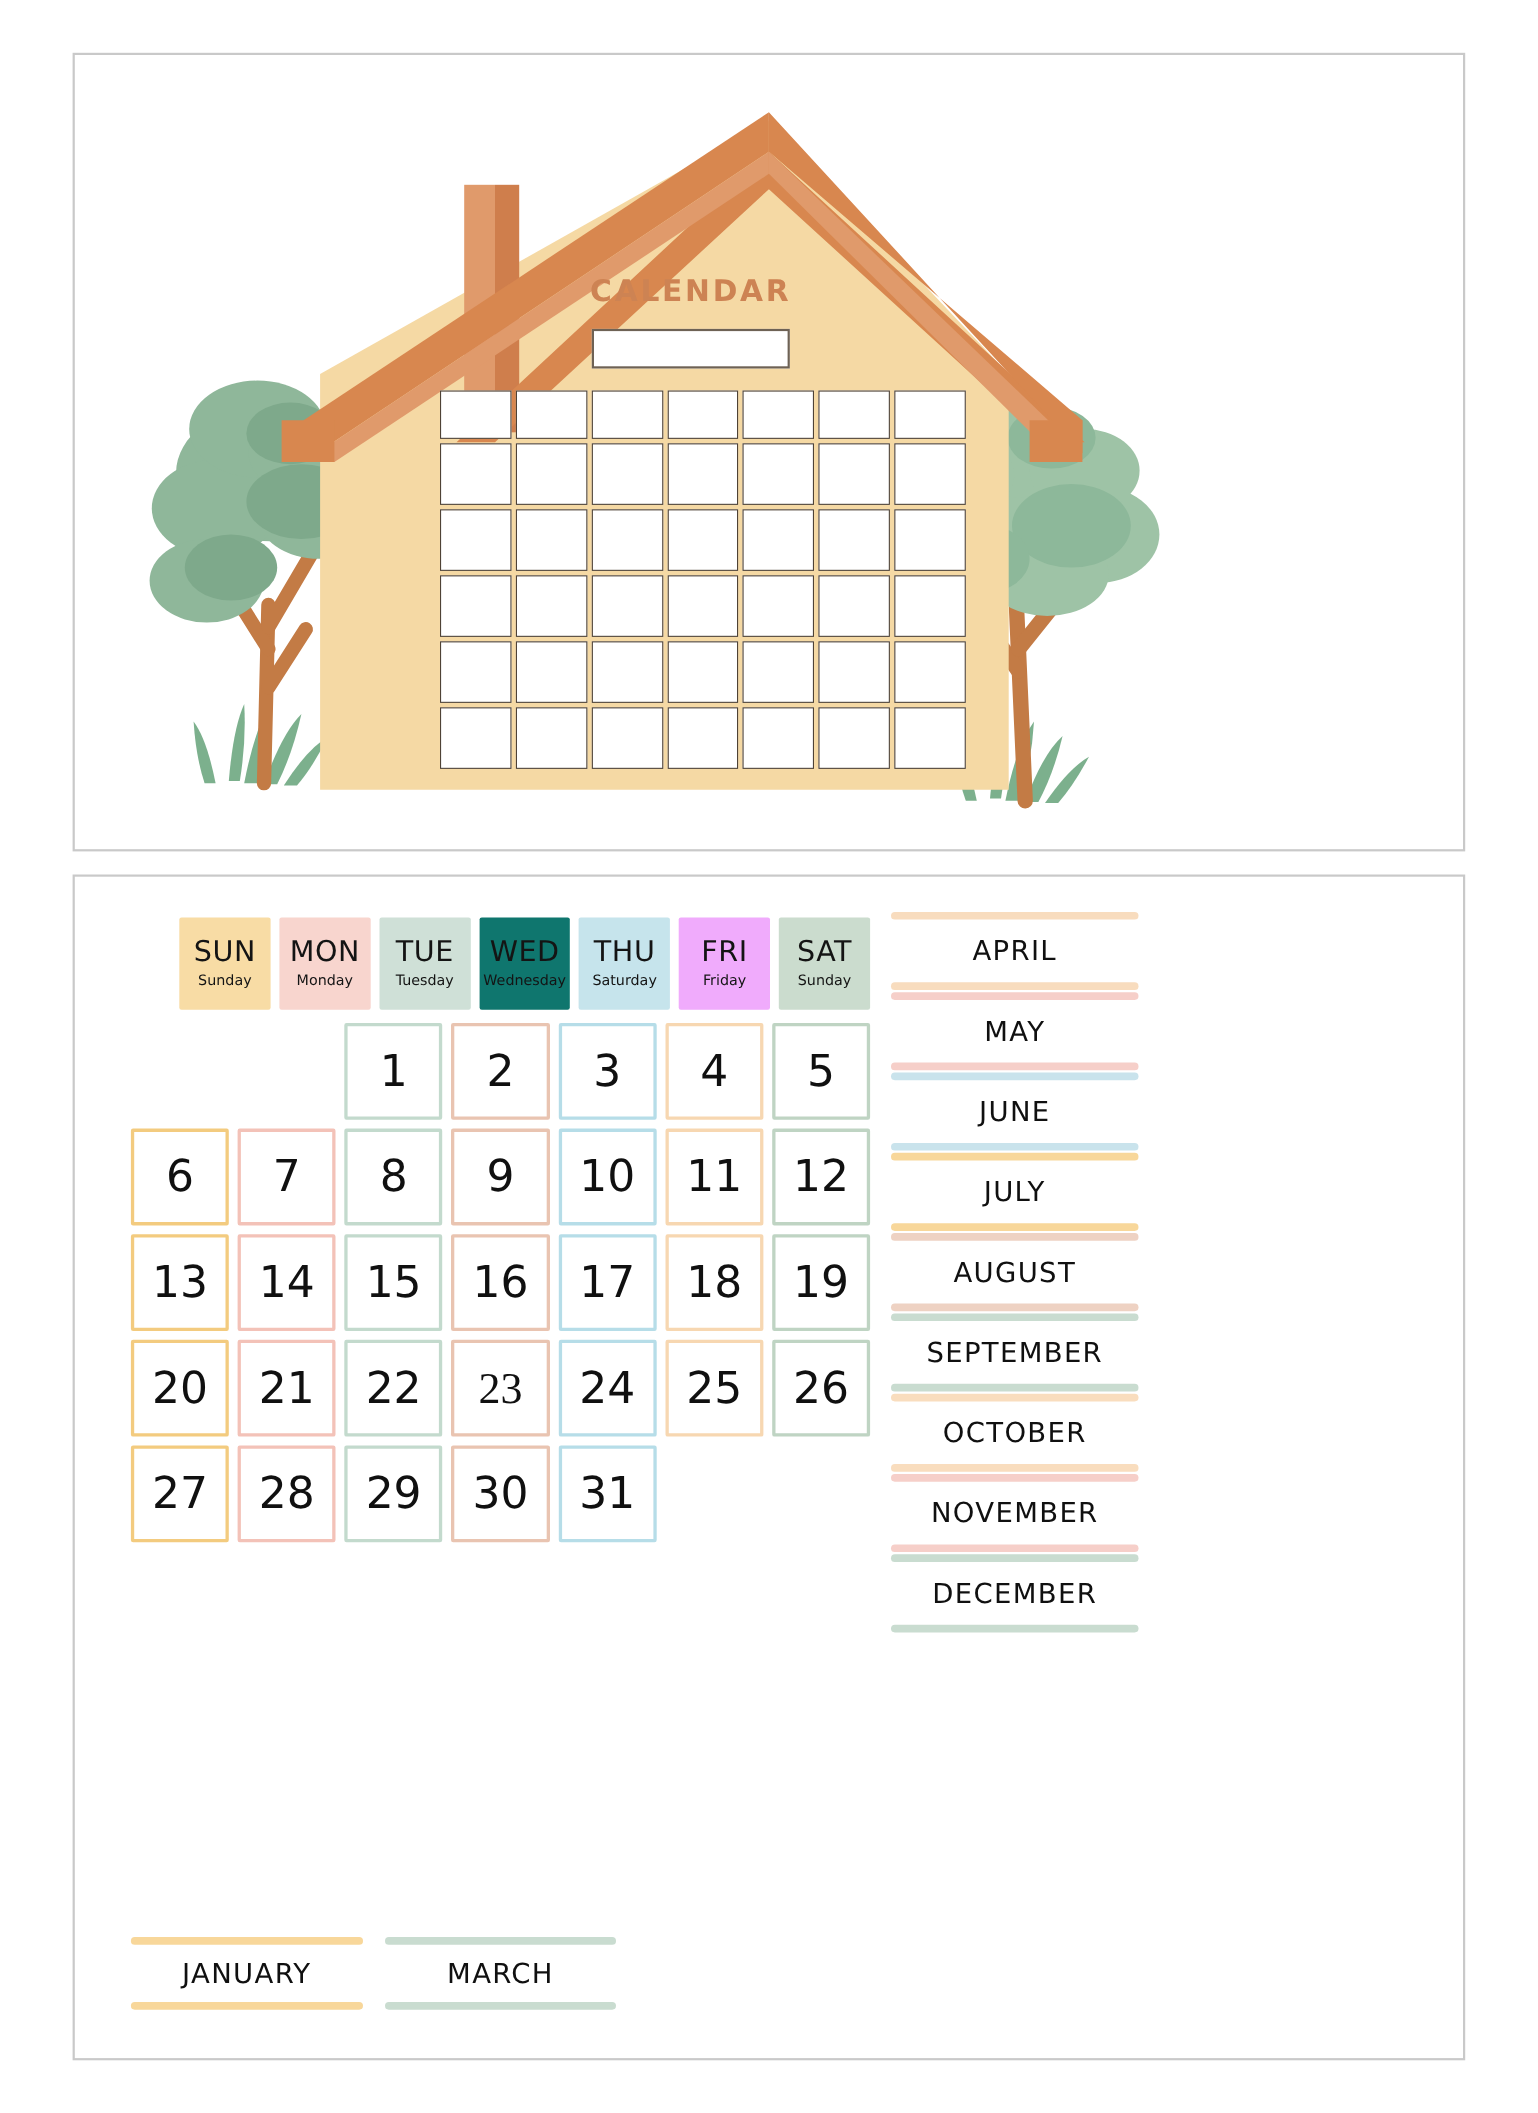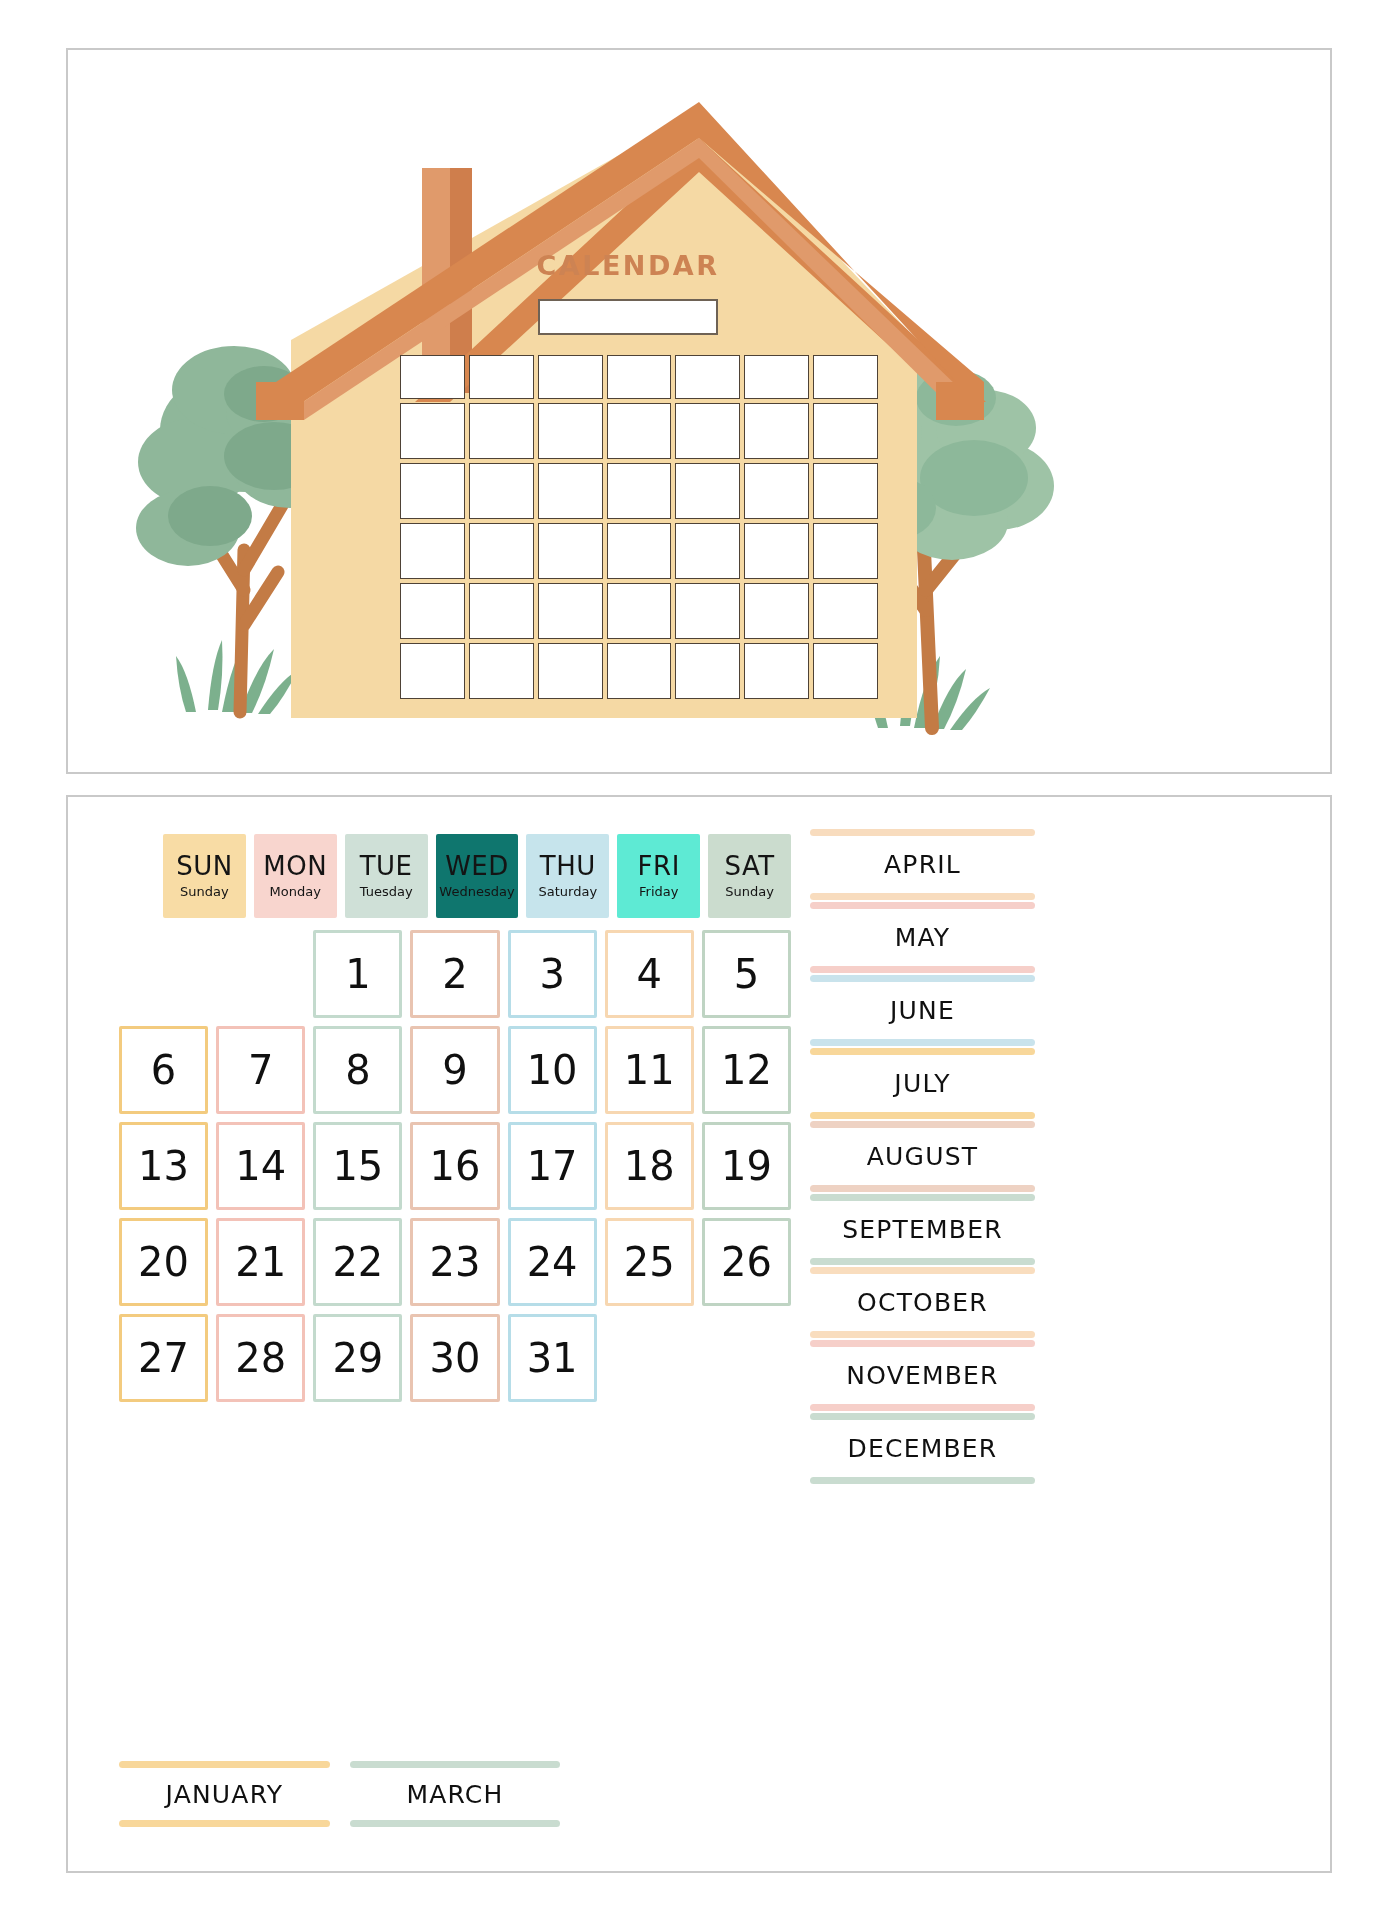--- a/index.html
+++ b/index.html
@@ -330,21 +330,21 @@
             <div class="wd-full">Tuesday</div>
           </div>
           <div class="wd" style="background: #0f766e;">
             <div class="wd-abbr">WED</div>
             <div class="wd-full">Wednesday</div>
           </div>
           <div class="wd" style="background: rgb(198, 228, 236);">
             <div class="wd-abbr">THU</div>
             <div class="wd-full">Saturday</div>
           </div>
-          <div class="wd" style="background: #5eead4;">
+          <div class="wd" style="background: #f0abfc;">
             <div class="wd-abbr">FRI</div>
             <div class="wd-full">Friday</div>
           </div>
           <div class="wd" style="background: rgb(203, 220, 206);">
             <div class="wd-abbr">SAT</div>
             <div class="wd-full">Sunday</div>
           </div>
         </div>
 
       <div class="dates" id="dates">
@@ -365,21 +365,21 @@
           <div class="date-cell" style="border-color: rgb(243, 203, 127);">13</div>
           <div class="date-cell" style="border-color: rgb(243, 194, 184);">14</div>
           <div class="date-cell" style="border-color: rgb(195, 218, 205);">15</div>
           <div class="date-cell" style="border-color: rgb(233, 196, 177);">16</div>
           <div class="date-cell" style="border-color: rgb(182, 221, 232);">17</div>
           <div class="date-cell" style="border-color: rgb(247, 215, 177);">18</div>
           <div class="date-cell" style="border-color: rgb(191, 212, 195);">19</div>
           <div class="date-cell" style="border-color: rgb(243, 203, 127);">20</div>
           <div class="date-cell" style="border-color: rgb(243, 194, 184);">21</div>
           <div class="date-cell" style="border-color: rgb(195, 218, 205);">22</div>
-          <div class="date-cell" style="border-color: rgb(233, 196, 177);">23</div>
+          <div class="date-cell" style="border-color: rgb(233, 196, 177); font-family: Liberation Serif, serif;">23</div>
           <div class="date-cell" style="border-color: rgb(182, 221, 232);">24</div>
           <div class="date-cell" style="border-color: rgb(247, 215, 177);">25</div>
           <div class="date-cell" style="border-color: rgb(191, 212, 195);">26</div>
           <div class="date-cell" style="border-color: rgb(243, 203, 127);">27</div>
           <div class="date-cell" style="border-color: rgb(243, 194, 184);">28</div>
           <div class="date-cell" style="border-color: rgb(195, 218, 205);">29</div>
           <div class="date-cell" style="border-color: rgb(233, 196, 177);">30</div>
           <div class="date-cell" style="border-color: rgb(182, 221, 232);">31</div>
         </div>
 

